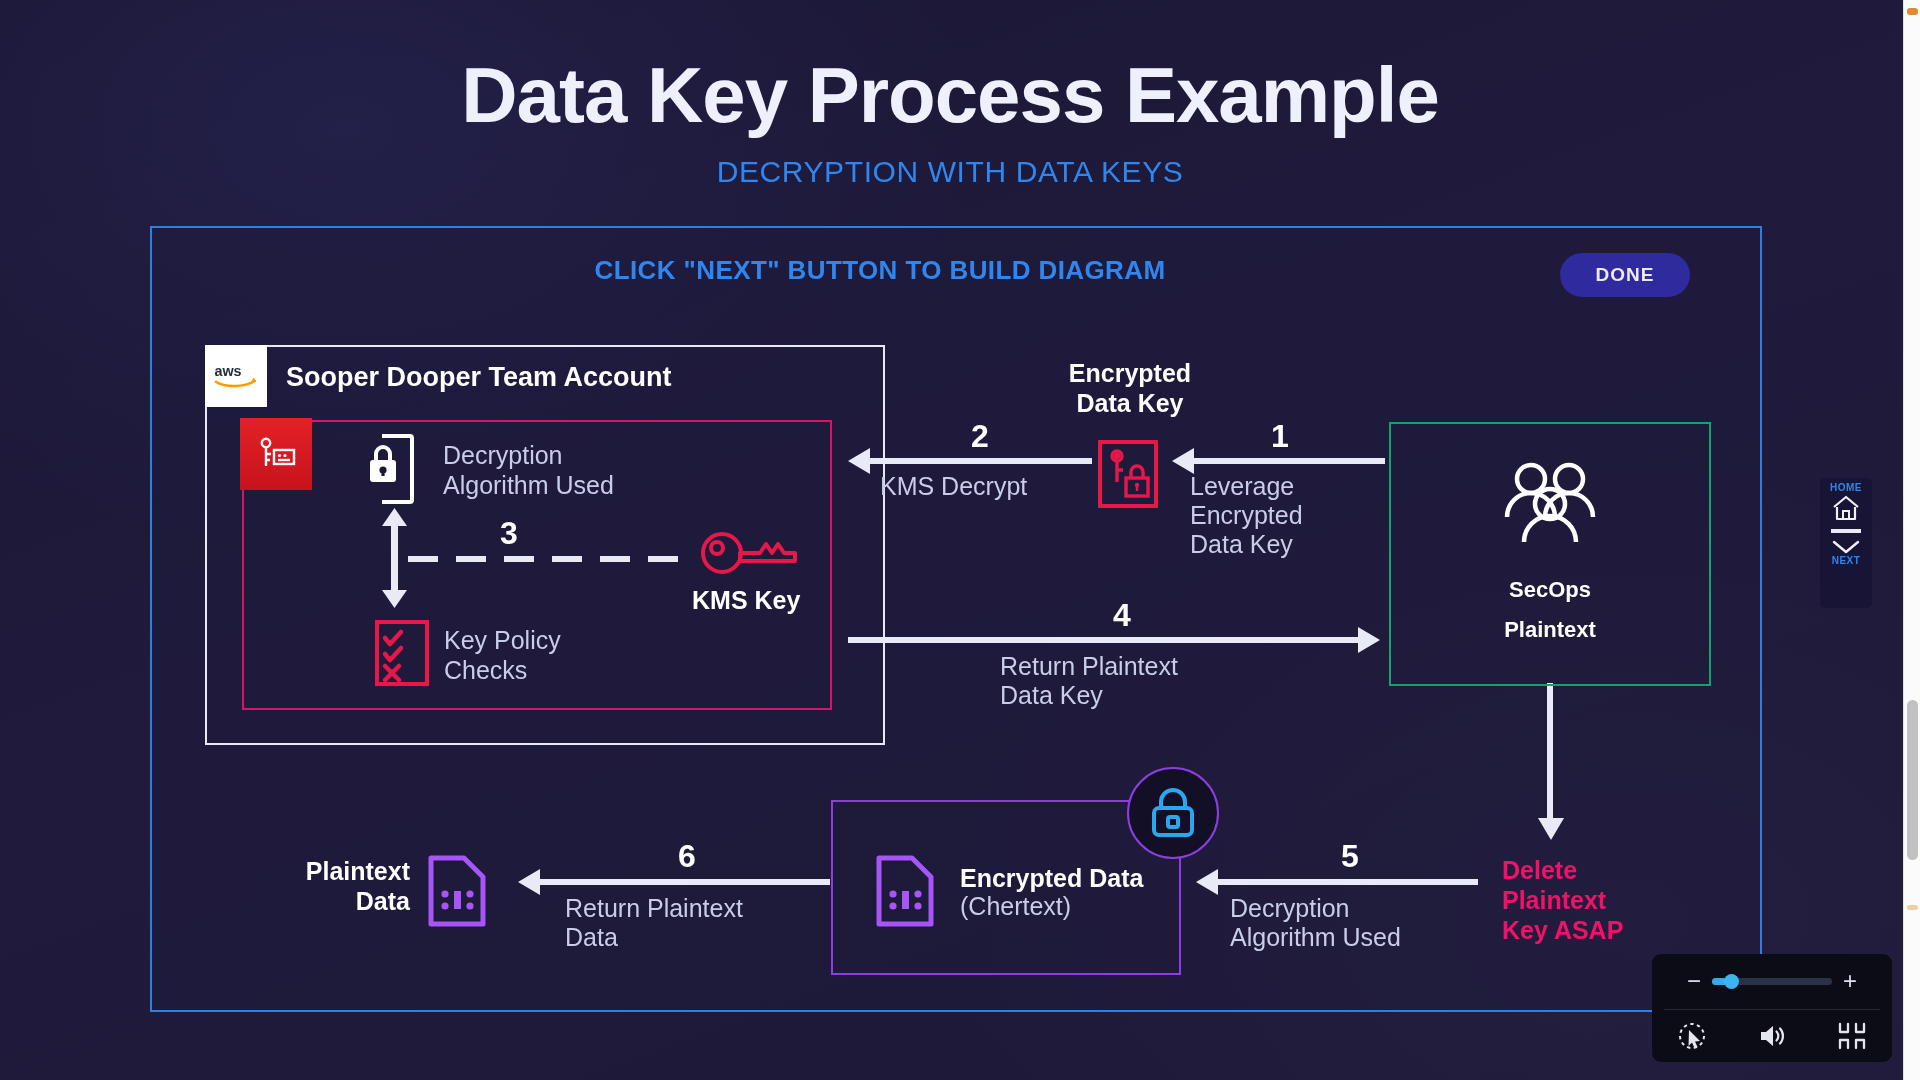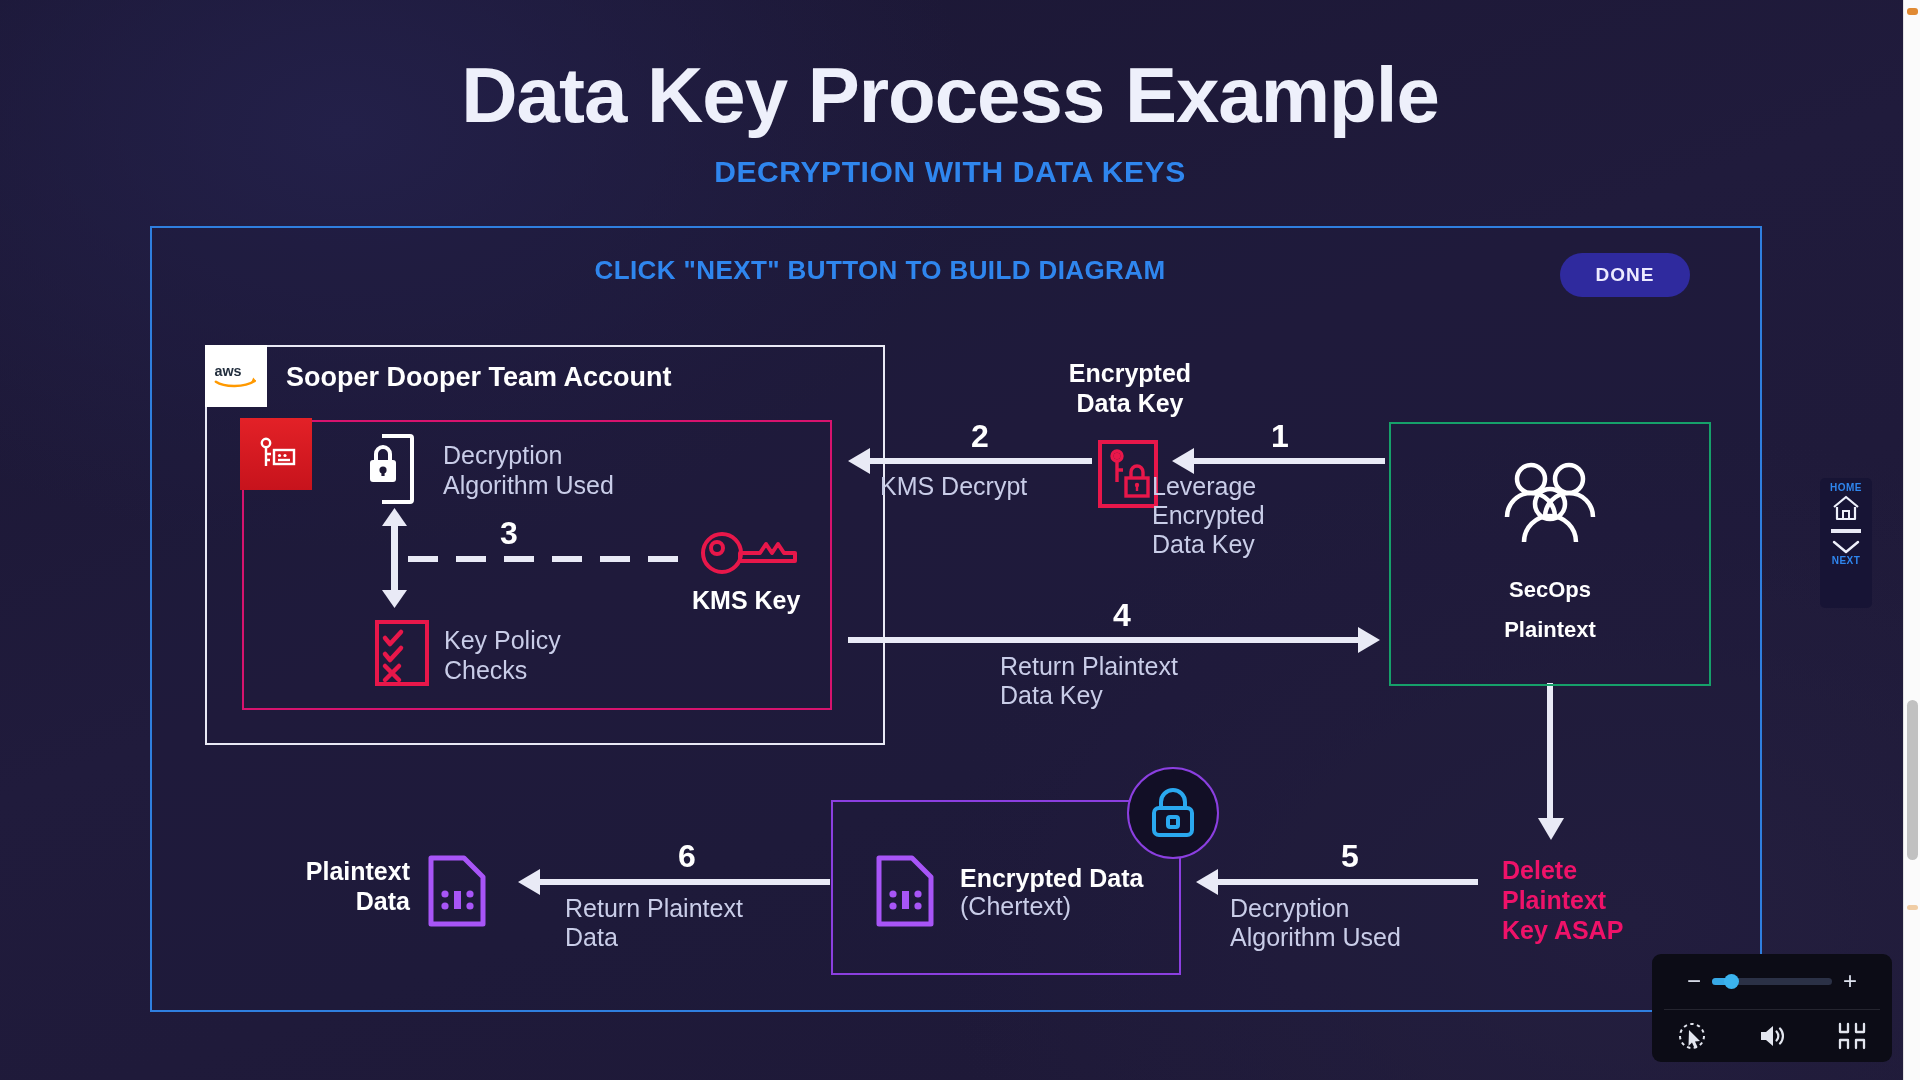--- a/index.html
+++ b/index.html
@@ -22,21 +22,21 @@
   
   #title {
     position: absolute; left: 0; top: 50px; width: 1900px;
     text-align: center;
     font-size: 78px; font-weight: bold; color: #eef0fb;
     letter-spacing: -1px;
   }
   #subtitle {
     position: absolute; left: 0; top: 155px; width: 1900px;
     text-align: center;
-    font-size: 30px; font-weight: bold; color: #2f86ee;
+    font-size: 30px; font-weight: normal; color: #2f86ee;
     letter-spacing: 0.6px;
   }
 
   
   #canvas-frame {
     position: absolute; left: 150px; top: 226px;
     width: 1612px; height: 786px;
     border: 2px solid #2f7fdf;
     background: rgba(31,26,58,0.30);
   }
@@ -139,21 +139,21 @@
   }
   .step-label {
     position: absolute; text-align: left;
     font-size: 25px; line-height: 29px; color: #c9cde8;
   }
 
   
   #a1-line { left: 1185px; top: 458px; width: 200px; }
   #a1-head { left: 1172px; top: 448px; }
   #s1-num  { left: 1230px; top: 418px; width: 100px; }
-  #s1-lbl  { left: 1152px; top: 472px; width: 200px; }
+  #s1-lbl  { left: 1190px; top: 472px; width: 200px; }
   
   #a2-line { left: 868px; top: 458px; width: 224px; }
   #a2-head { left: 848px; top: 448px; }
   #s2-num  { left: 930px; top: 418px; width: 100px; }
   #s2-lbl  { left: 880px; top: 472px; width: 220px; }
   
   #a4-line { left: 848px; top: 637px; width: 512px; }
   #a4-head { left: 1358px; top: 627px; }
   #s4-num  { left: 1072px; top: 597px; width: 100px; }
   #s4-lbl  { left: 1000px; top: 652px; width: 250px; }

